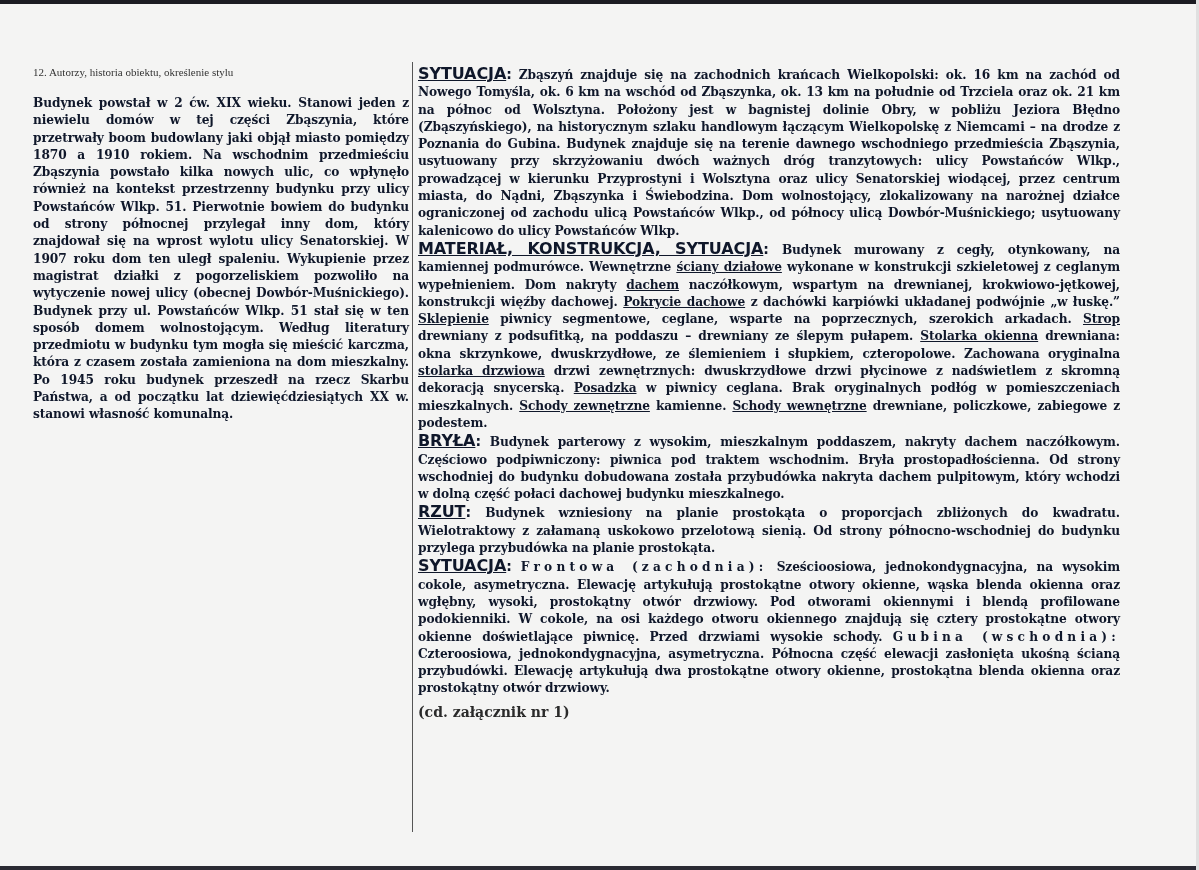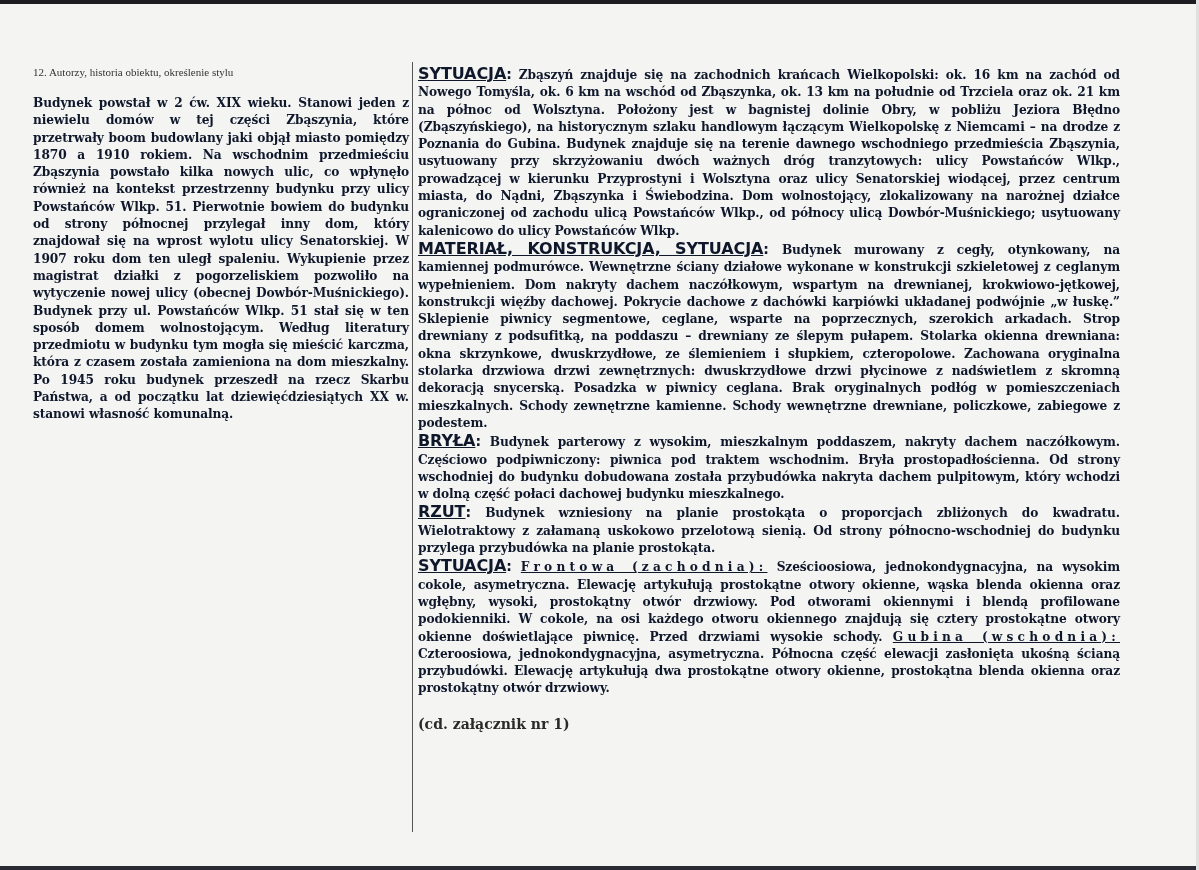--- a/index.html
+++ b/index.html
@@ -38,25 +38,25 @@
   }
   .para { margin: 0; }
   .heading {
     font-family: "DejaVu Sans", sans-serif;
     font-weight: bold; text-decoration: underline;
     font-size: 16px;
   }
   .heading-colon {
     font-family: "DejaVu Sans", sans-serif; font-weight: bold; font-size: 14px;
   }
-  .u { }
-  .spaced { letter-spacing: 4.2px; text-decoration: underline; }
+  .u { text-decoration: underline; }
+  .spaced { letter-spacing: 4.2px; }
   .cd {
     font-family: "DejaVu Serif", serif; font-weight: bold; font-size: 14px;
-    margin-top: 18px;
+    margin-top: 6px;
   }
 </style>
 </head>
 <body>
 
 <div class="top-edge"></div>
 <div class="bottom-edge"></div>
 <div class="right-edge"></div>
 <div class="divider"></div>
 

